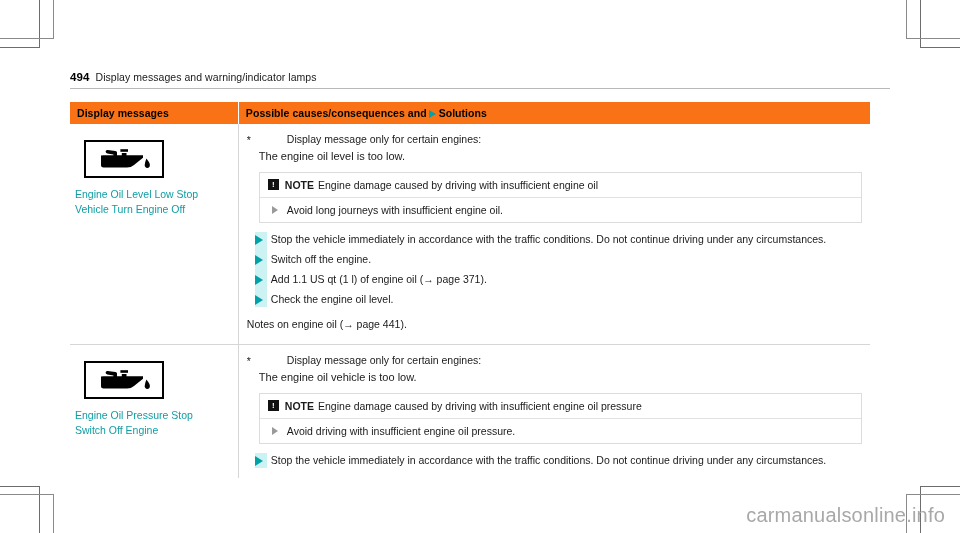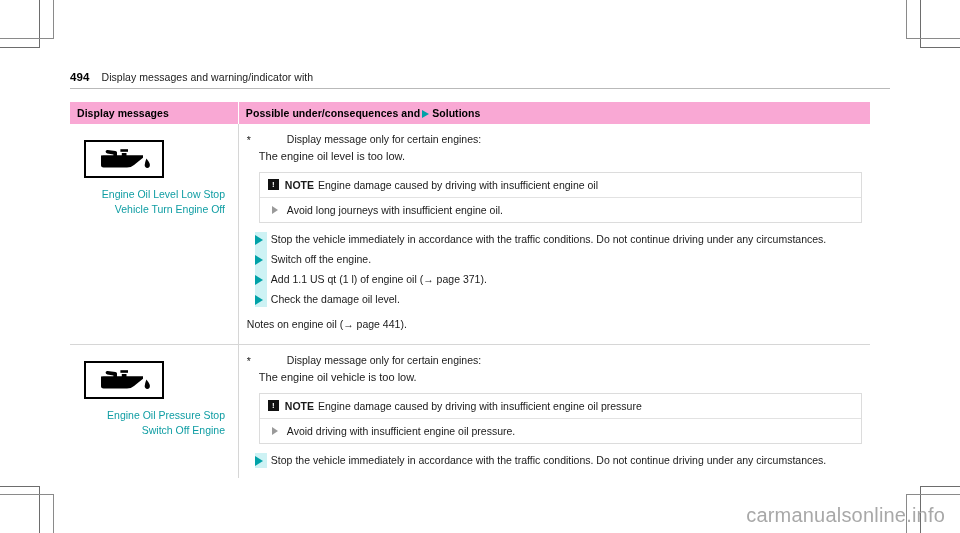--- a/index.html
+++ b/index.html
@@ -21,21 +21,21 @@
   .crop-mark.dark { background: #6d6d6d; }
 
   
   #page-header {
     position: absolute;
     left: 70px;
     top: 71px;
     width: 820px;
     display: flex;
     align-items: baseline;
-    gap: 12px;
+    gap: 6px;
   }
   #page-header .pagenum {
     font-size: 11.5px;
     font-weight: bold;
     color: #000;
     letter-spacing: .1px;
   }
   #page-header .chapter {
     font-size: 10.5px;
     color: #1a1a1a;
@@ -51,21 +51,21 @@
   }
 
   
   #msg-table {
     position: absolute;
     left: 70px;
     top: 102px;
     width: 800px;
     border-collapse: collapse;
   }
-  .thead-row { background: #f9a8d4; }
+  .thead-row { background: #f97316; }
   .thead-row th {
     text-align: left;
     font-size: 10.5px;
     font-weight: bold;
     color: #000;
     padding: 5px 0 5px 7px;
     vertical-align: middle;
     letter-spacing: .05px;
   }
   .th-disp { width: 160px; }
@@ -107,21 +107,20 @@
     margin: 0 0 9px 10px;
     box-sizing: border-box;
   }
   .lamp-box svg { display: block; }
   .lamp-label {
     color: #0f9da3;
     font-size: 10.5px;
     line-height: 14.5px;
     margin-left: 1px;
     max-width: 150px;
-    text-align: right;
   }
 
   
   .asterisk-block {
     display: flex;
     font-size: 10.5px;
     line-height: 15px;
     margin-bottom: 1px;
   }
   .asterisk-block .star {
@@ -250,30 +249,30 @@
 <div class="crop-mark dark" style="left:0;    top:486px; width:40px; height:1px;"></div>
 <div class="crop-mark" style="left:0;  top:494px; width:54px; height:1px;"></div>
 
 <div class="crop-mark dark" style="left:920px; top:486px; width:1px;  height:47px;"></div>
 <div class="crop-mark" style="left:906px; top:494px; width:1px;  height:39px;"></div>
 <div class="crop-mark dark" style="left:920px; top:486px; width:40px; height:1px;"></div>
 <div class="crop-mark" style="left:906px; top:494px; width:54px; height:1px;"></div>
 
 <div id="page-header">
   <span class="pagenum">494</span>
-  <span class="chapter">Display messages and warning/indicator with</span>
+  <span class="chapter">Display messages and warning/indicator lamps</span>
 </div>
 <div id="header-rule"></div>
 
 <table id="msg-table">
   <thead>
     <tr class="thead-row">
       <th class="th-disp">Display messages</th>
       <th class="th-sol">
-        <span>Possible under/consequences and</span><span class="sol-marker"></span><span>Solutions</span>
+        <span>Possible causes/consequences and</span><span class="sol-marker"></span><span>Solutions</span>
       </th>
     </tr>
   </thead>
   <tbody>
 
     <tr>
       <td class="col-display">
         <div class="lamp-box">
           <svg width="62" height="26" viewBox="0 0 62 26" aria-hidden="true">
             <path fill="#000" d="M8 9.5 L8 19.5 Q8 21.5 10.5 21.5 L34 21.5 Q38 21.5 41 19 L50 11.8 L50 9.2 L33.5 9.2 L33.5 7.0 L28.8 7.0 L28.8 9.2 L24 9.2 L24 6.6 Q24 5.2 22.4 5.0 L14.6 4.0 Q12.6 3.8 12.6 5.6 Q12.6 7.1 14.3 7.4 L20.4 8.4 L20.4 9.2 L10.5 9.2 Q8 9.2 8 9.5 Z"></path>
@@ -311,21 +310,21 @@
           <div class="action-item">
             <span class="tri-teal"></span>
             <span class="atxt">Switch off the engine.</span>
           </div>
           <div class="action-item">
             <span class="tri-teal"></span>
             <span class="atxt">Add 1.1 US qt (1 l) of engine oil (→ page 371).</span>
           </div>
           <div class="action-item">
             <span class="tri-teal"></span>
-            <span class="atxt">Check the damage oil level.</span>
+            <span class="atxt">Check the engine oil level.</span>
           </div>
         </div>
 
         <div class="trailing-note">Notes on engine oil (→ page 441).</div>
       </td>
     </tr>
 
     <tr>
       <td class="col-display">
         <div class="lamp-box">

